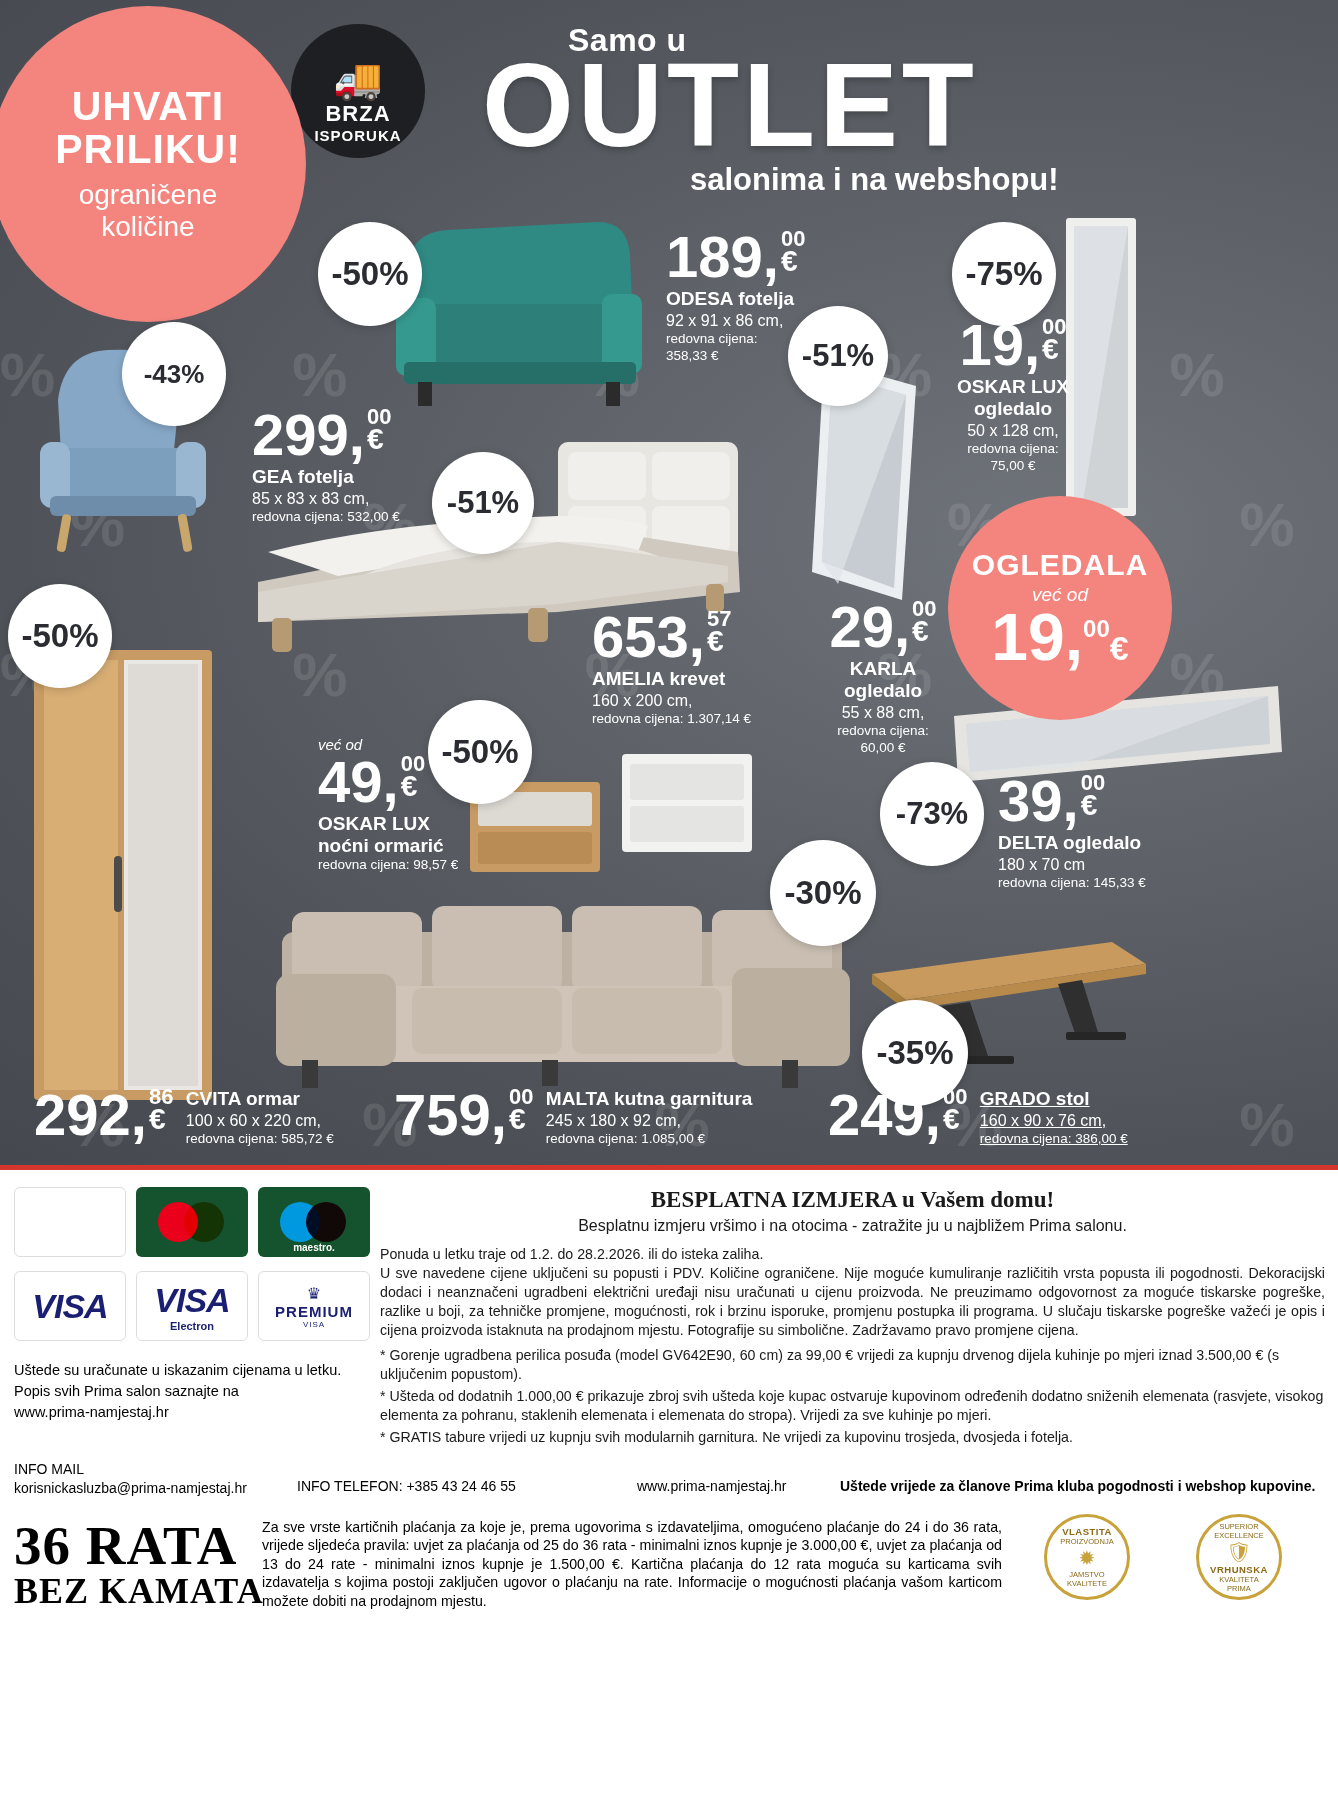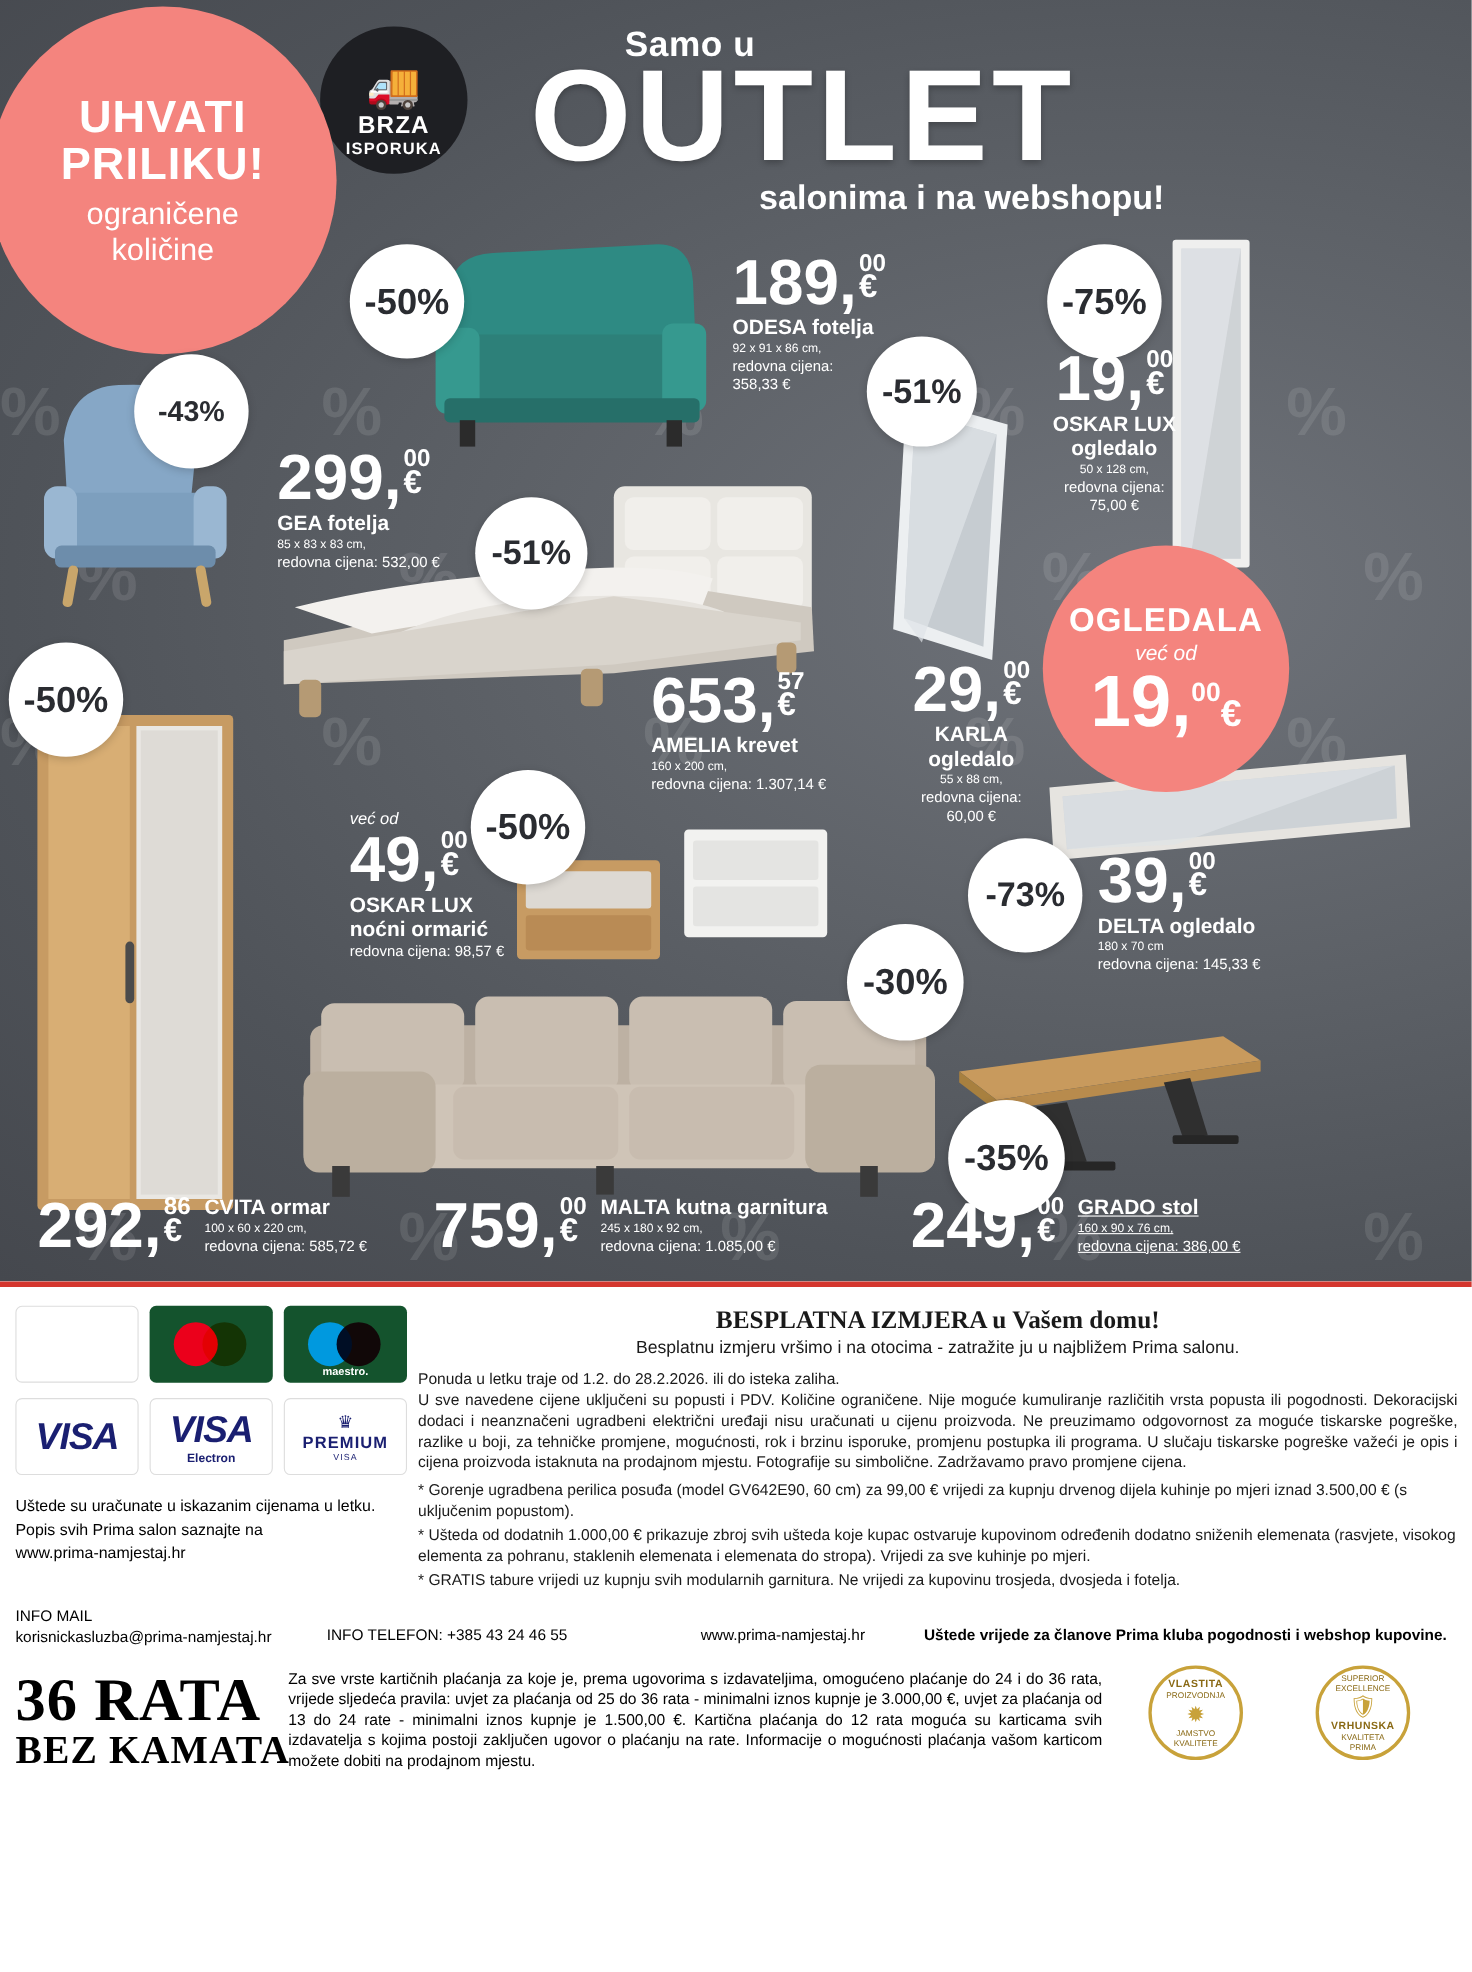--- a/index.html
+++ b/index.html
@@ -101,21 +101,21 @@
   .price { position:absolute; color:#fff; }
   .price .num {
     font-size:58px; font-weight:800; line-height:1; display:inline-block;
   }
   .price .cents {
     display:inline-block; vertical-align:top; text-align:left; margin-left:2px; line-height:1;
   }
   .price .cents .c { font-size:22px; font-weight:800; display:block; }
   .price .cents .e { font-size:30px; font-weight:800; display:block; margin-top:-4px; }
   .price .name { font-size:19px; font-weight:800; margin-top:2px; }
-  .price .dim { font-size:11px; line-height:1.25; margin-top:1px; }
+  .price .dim { font-size:16px; line-height:1.25; margin-top:1px; }
   .price .old { font-size:13.5px; line-height:1.25; }
   .vecod { font-size:15px; font-style:italic; }
 
   
   .obj { position:absolute; }
 
   
   .info {
     position:absolute; left:0; top:1165px; width:1338px; height:628px;
     background:#fff; color:#1a1a1a;

